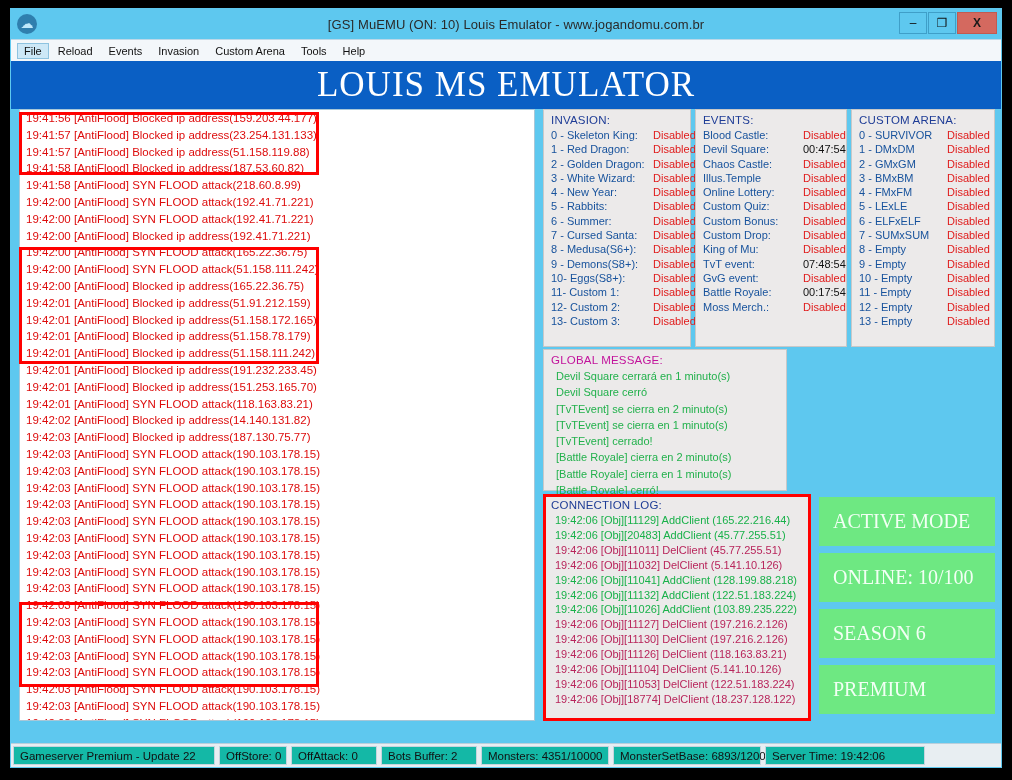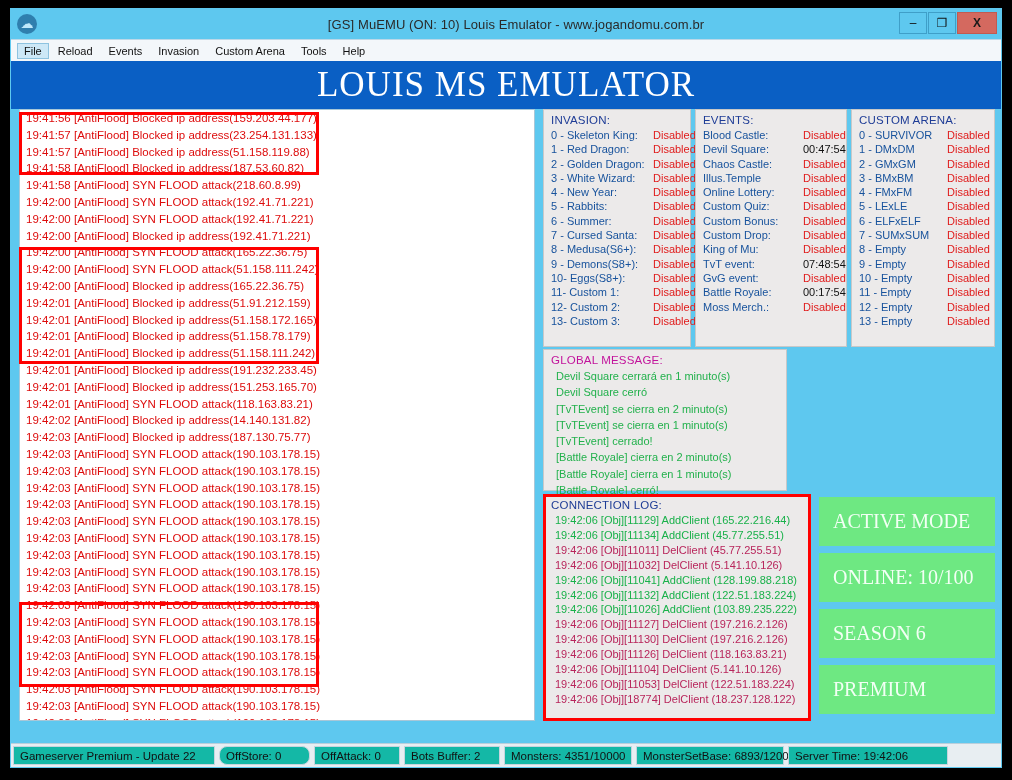--- a/index.html
+++ b/index.html
@@ -507,21 +507,21 @@
               <div class="gm-line">[Battle Royale] cierra en 2 minuto(s)</div>
               <div class="gm-line">[Battle Royale] cierra en 1 minuto(s)</div>
               <div class="gm-line">[Battle Royale] cerró!</div>
             </div>
         </div>
 
         <div class="panel" style="left:0px;top:385px;width:268px;height:227px;">
           <div class="panel-title">CONNECTION LOG:</div>
           <div id="conn-list">
               <div class="conn-line add">19:42:06 [Obj][11129] AddClient (165.22.216.44)</div>
-              <div class="conn-line add">19:42:06 [Obj][11134] AddClient (45.77.255.51)</div>
+              <div class="conn-line add">19:42:06 [Obj][20483] AddClient (45.77.255.51)</div>
               <div class="conn-line del">19:42:06 [Obj][11011] DelClient (45.77.255.51)</div>
               <div class="conn-line del">19:42:06 [Obj][11032] DelClient (5.141.10.126)</div>
               <div class="conn-line add">19:42:06 [Obj][11041] AddClient (128.199.88.218)</div>
               <div class="conn-line add">19:42:06 [Obj][11132] AddClient (122.51.183.224)</div>
               <div class="conn-line add">19:42:06 [Obj][11026] AddClient (103.89.235.222)</div>
               <div class="conn-line del">19:42:06 [Obj][11127] DelClient (197.216.2.126)</div>
               <div class="conn-line del">19:42:06 [Obj][11130] DelClient (197.216.2.126)</div>
               <div class="conn-line del">19:42:06 [Obj][11126] DelClient (118.163.83.21)</div>
               <div class="conn-line del">19:42:06 [Obj][11104] DelClient (5.141.10.126)</div>
               <div class="conn-line del">19:42:06 [Obj][11053] DelClient (122.51.183.224)</div>
@@ -534,21 +534,21 @@
             <div class="green-btn" style="left: 276px; top: 388px; width: 176px; height: 49px;">ACTIVE MODE</div>
             <div class="green-btn" style="left: 276px; top: 444px; width: 176px; height: 49px;">ONLINE: 10/100</div>
             <div class="green-btn" style="left: 276px; top: 500px; width: 176px; height: 49px;">SEASON 6</div>
             <div class="green-btn" style="left: 276px; top: 556px; width: 176px; height: 49px;">PREMIUM</div>
           </div>
       </div>
     </div>
 
     <div class="statusbar" id="statusbar">
         <div class="status-cell" style="width: 202px;">Gameserver Premium - Update 22</div>
-        <div class="status-cell" style="width: 91px; border-radius: 8px;">OffStore: 0</div>
+        <div class="status-cell" style="width: 68px;">OffStore: 0</div>
         <div class="status-cell" style="width: 86px;">OffAttack: 0</div>
         <div class="status-cell" style="width: 96px;">Bots Buffer: 2</div>
         <div class="status-cell" style="width: 128px;">Monsters: 4351/10000</div>
         <div class="status-cell" style="width: 148px;">MonsterSetBase: 6893/12000</div>
         <div class="status-cell" style="width: 160px;">Server Time: 19:42:06</div>
       </div>
   </div>
 </div>
 
 </body></html>

